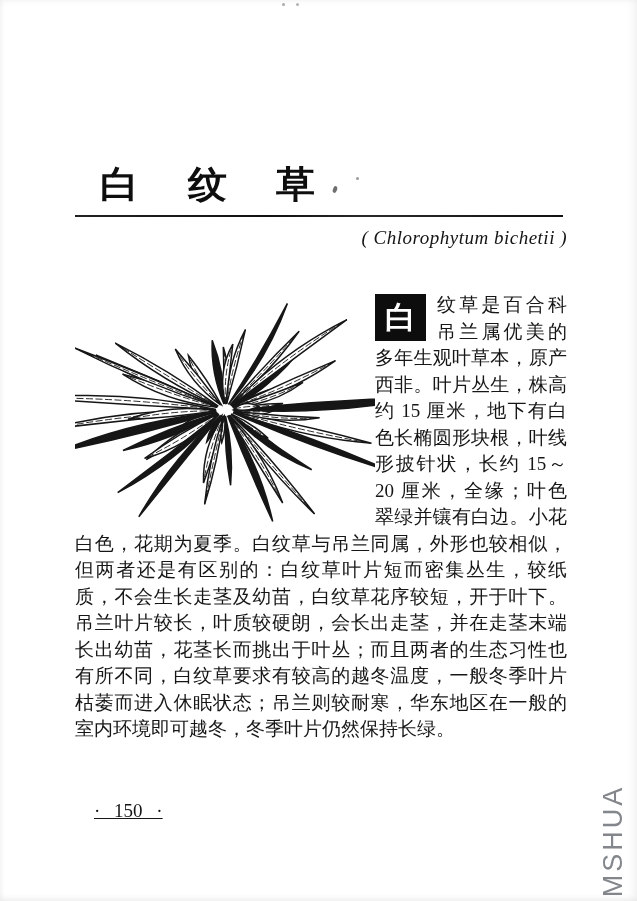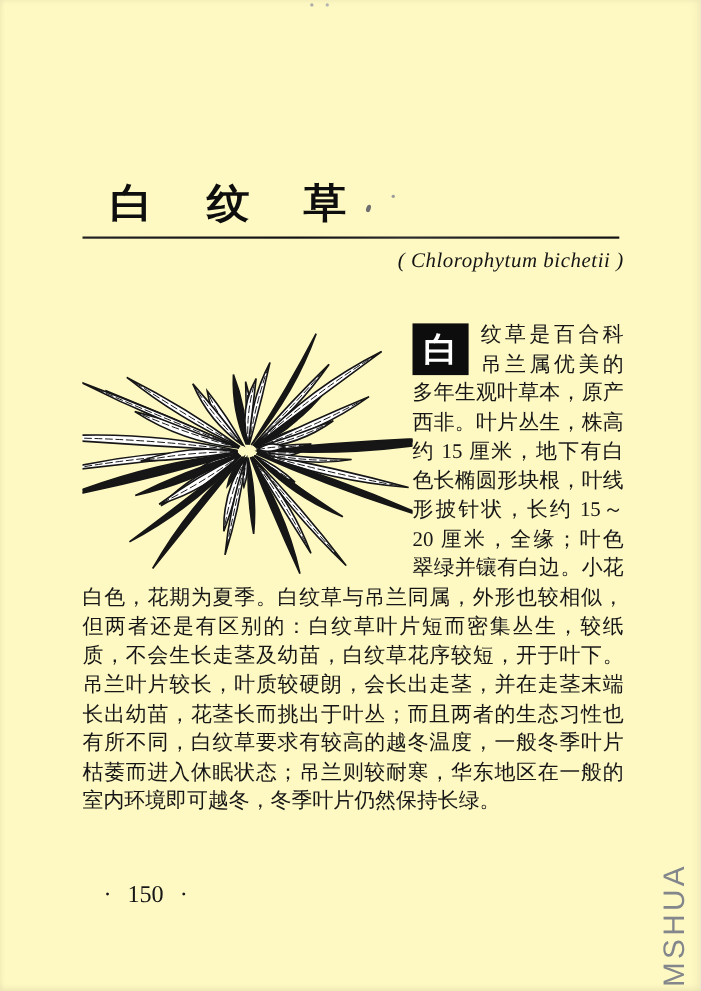--- a/index.html
+++ b/index.html
@@ -1,20 +1,20 @@
 <!DOCTYPE html>
 <html><head>
 <meta charset="utf-8">
 <style>
   html,body{margin:0;padding:0;background:#e8e8e8;}
   .page{
     position:relative;
     width:637px;height:901px;
     margin:0 auto;
-    background:#fef9c3;
+    background:#ffffff;
     overflow:hidden;
     font-family:"Liberation Serif","DejaVu Serif",serif;
     color:#1b1b1b;
     box-shadow:inset -4px 0 8px rgba(0,0,0,0.045), inset 0 -3px 6px rgba(0,0,0,0.035), inset 2px 0 4px rgba(0,0,0,0.03);
   }
   .title{
     position:absolute;left:100px;top:158px;margin:0;
     font-size:39px;font-weight:900;color:#0e0e0e;
     letter-spacing:49px;white-space:nowrap;
     transform:scaleY(0.95);
@@ -42,21 +42,21 @@
   .dropcap{
     float:left;width:51px;height:47px;
     margin:2px 11px 4px 0;
     background:#0d0d0d;color:#ffffff;
     display:flex;align-items:center;justify-content:center;
     font-size:31px;font-weight:bold;line-height:1;
   }
   .para2{text-indent:2em;}
   .page-number{
     position:absolute;left:94px;top:800px;
-    font-size:22px;color:#161616;word-spacing:9px;
+    font-size:19px;color:#161616;word-spacing:9px;text-decoration:underline;
   }
   .watermark{
     position:absolute;left:553px;top:826px;width:120px;height:30px;
     transform:rotate(-90deg);transform-origin:center;
     font-family:"Liberation Sans","DejaVu Sans",sans-serif;
     font-size:27px;font-weight:500;color:#83878b;
     letter-spacing:3px;text-align:center;
   }
   .speck{position:absolute;background:#8c8c8c;border-radius:50%;}
   .speck.s1{left:333px;top:186px;width:4px;height:7px;border-radius:2px/3px;transform:rotate(18deg);background:#6f6f6f;}

